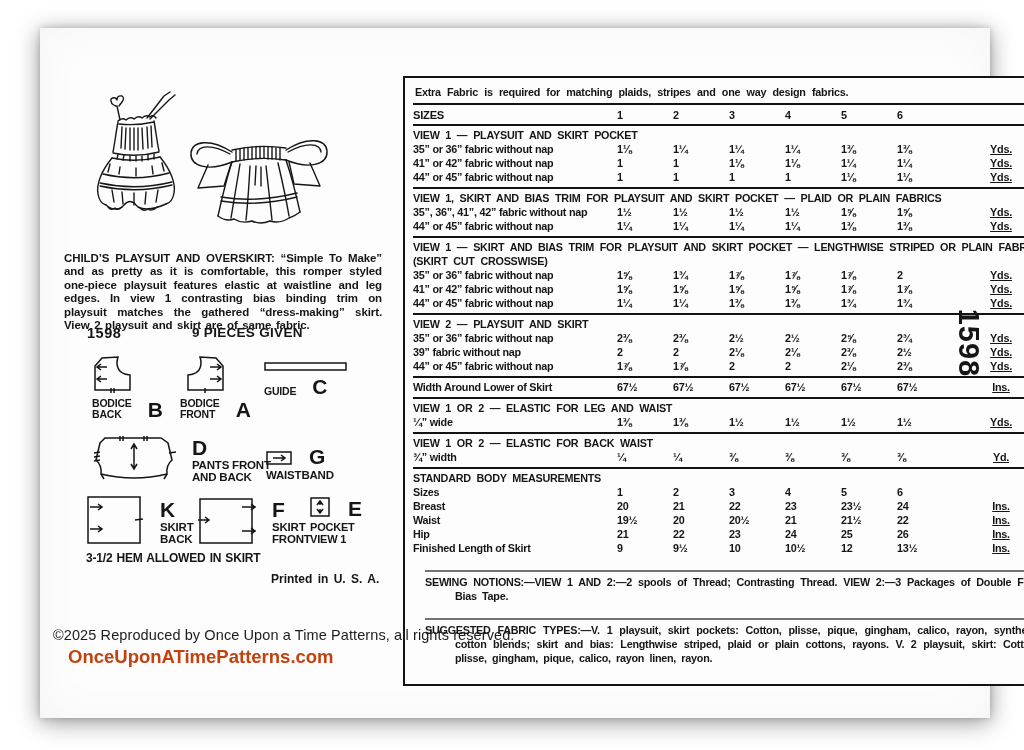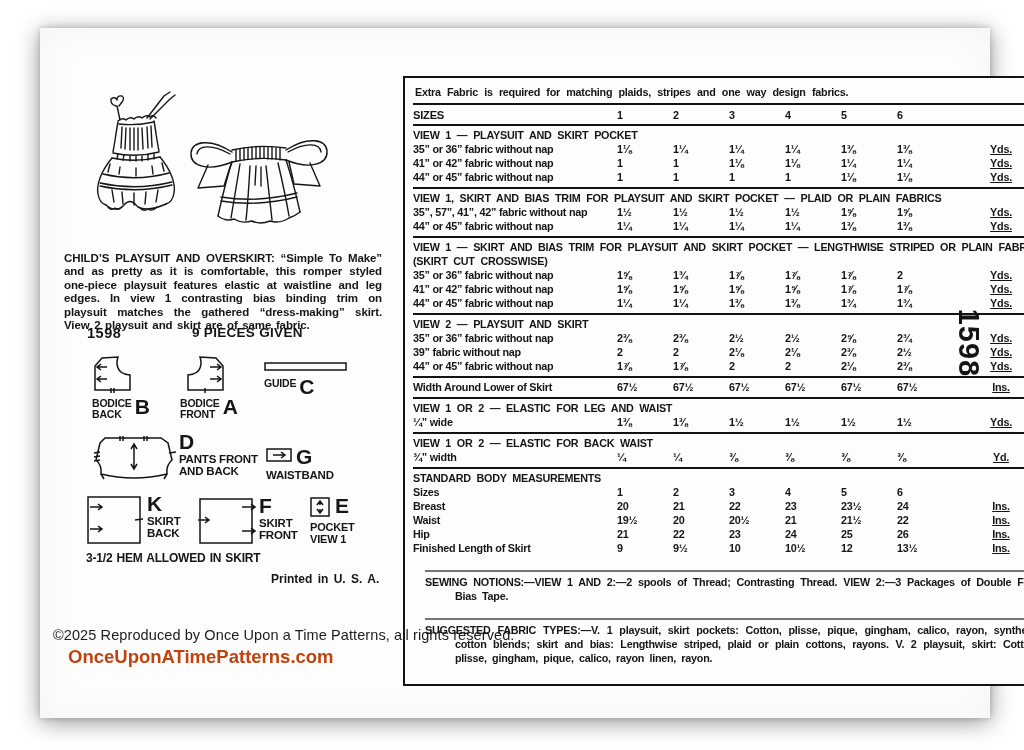--- a/index.html
+++ b/index.html
@@ -23,21 +23,21 @@
     font-weight:700;font-size:11.5px;line-height:13.6px;
     letter-spacing:-.1px;word-spacing:1.5px;text-align:justify;
   }
   .numrow span{position:absolute;top:297px;font-weight:700;}
   .patnum{left:47px;font-size:14.5px;letter-spacing:.5px;}
   .pieces-given{left:152px;font-size:13.5px;letter-spacing:.3px;}
   .piece{position:absolute;}
   .piece svg path, .piece svg rect, .piece svg line{fill:none;stroke:#141414;stroke-width:1.5;stroke-linecap:butt;stroke-linejoin:miter;}
   .plabel{font-weight:700;font-size:10.5px;line-height:10.5px;letter-spacing:-.2px;}
   .pletter{font-weight:700;font-size:21px;line-height:18px;letter-spacing:-.5px;}
-  .prow{display:flex;gap:3px;}
+  .prow{display:flex;align-items:flex-end;gap:16px;}
   .hem-note{position:absolute;left:46px;top:523px;font-weight:700;font-size:12px;letter-spacing:-.2px;word-spacing:1px;}
   .printed{position:absolute;left:231px;top:544px;font-weight:700;font-size:12px;word-spacing:2px;}
   
   .ftable{
     position:absolute;left:363px;top:48px;width:658px;box-sizing:border-box;
     border:2.5px solid #131313;background:#fdfdfd;
     padding:5px 8px 6px 8px;
     font-weight:700;font-size:10.8px;line-height:14px;letter-spacing:-.25px;
   }
   .tnote{border-bottom:2px solid #131313;padding:2px 0 4px 2px;word-spacing:3.5px;}
@@ -325,21 +325,21 @@
             <div class="tval">1</div>
             <div class="tval">1</div>
             <div class="tval">1⅛</div>
             <div class="tval">1⅛</div>
             <div class="tunit">Yds.</div>
           </div>
         </div>
         <div class="tsection">
           <div class="theading">VIEW 1, SKIRT AND BIAS TRIM FOR PLAYSUIT AND SKIRT POCKET — PLAID OR PLAIN FABRICS</div>
           <div class="trow">
-            <div class="tlabel">35”, 57”, 41”, 42” fabric without nap</div>
+            <div class="tlabel">35”, 36”, 41”, 42” fabric without nap</div>
             <div class="tval">1½</div>
             <div class="tval">1½</div>
             <div class="tval">1½</div>
             <div class="tval">1½</div>
             <div class="tval">1⅝</div>
             <div class="tval">1⅝</div>
             <div class="tunit">Yds.</div>
           </div>
           <div class="trow">
             <div class="tlabel">44” or 45” fabric without nap</div>

